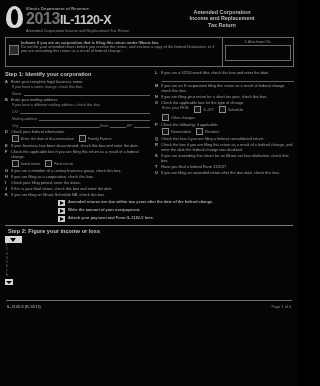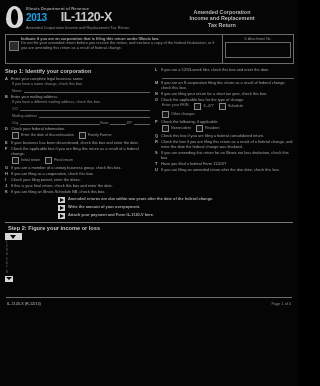--- a/index.html
+++ b/index.html
@@ -11,22 +11,22 @@
   .hdr{display:flex;align-items:flex-start;padding:6px 8px 2px 6px;}
   .logo{width:17px;height:22px;flex:0 0 auto;position:relative;margin-right:3px;}
   .logo .lbody{position:absolute;inset:0;background:#d8d8d8;
        border-radius:50% 50% 45% 45%/60% 60% 40% 40%;}
   .logo .lin{position:absolute;left:5px;top:3px;width:7px;height:16px;
        background:#050505;border-radius:50%;}
   .hdr-left{flex:0 0 128px;}
   .dept{font-size:4.1px;font-weight:bold;color:#9d9d9d;letter-spacing:.1px;
         line-height:5px;}
   .formline{display:flex;align-items:baseline;line-height:1;margin-top:0px;}
-  .yr{font-size:10px;font-weight:bold;color:#0ea5e9;letter-spacing:-.4px;}
-  .fnum{font-size:12.5px;font-weight:bold;color:#c9c9c9;letter-spacing:-.4px;margin-left:14px;}
+  .yr{font-size:16px;font-weight:bold;color:#737373;letter-spacing:-.4px;}
+  .fnum{font-size:12.5px;font-weight:bold;color:#c9c9c9;letter-spacing:-.4px;margin-left:0;}
   .sub{font-size:3.9px;color:#8e8e8e;line-height:5px;margin-top:1px;}
   .hdr-right{flex:1;text-align:center;padding-top:3px;}
   .hdr-right .t{font-size:5.4px;font-weight:bold;color:#b9b9b9;line-height:6.4px;}
 
   
   .alertbox{margin:2px 4px 0 5px;border:1px solid #6a6a6a;display:flex;height:28px;}
   .alert-main{flex:1;display:flex;padding:1.5px 2px;}
   .alert-chk{width:8px;height:8px;background:#2b2b2b;border:1px solid #777;
              flex:0 0 auto;margin:5px 2px 0 1px;}
   .alert-txt{flex:1;}

